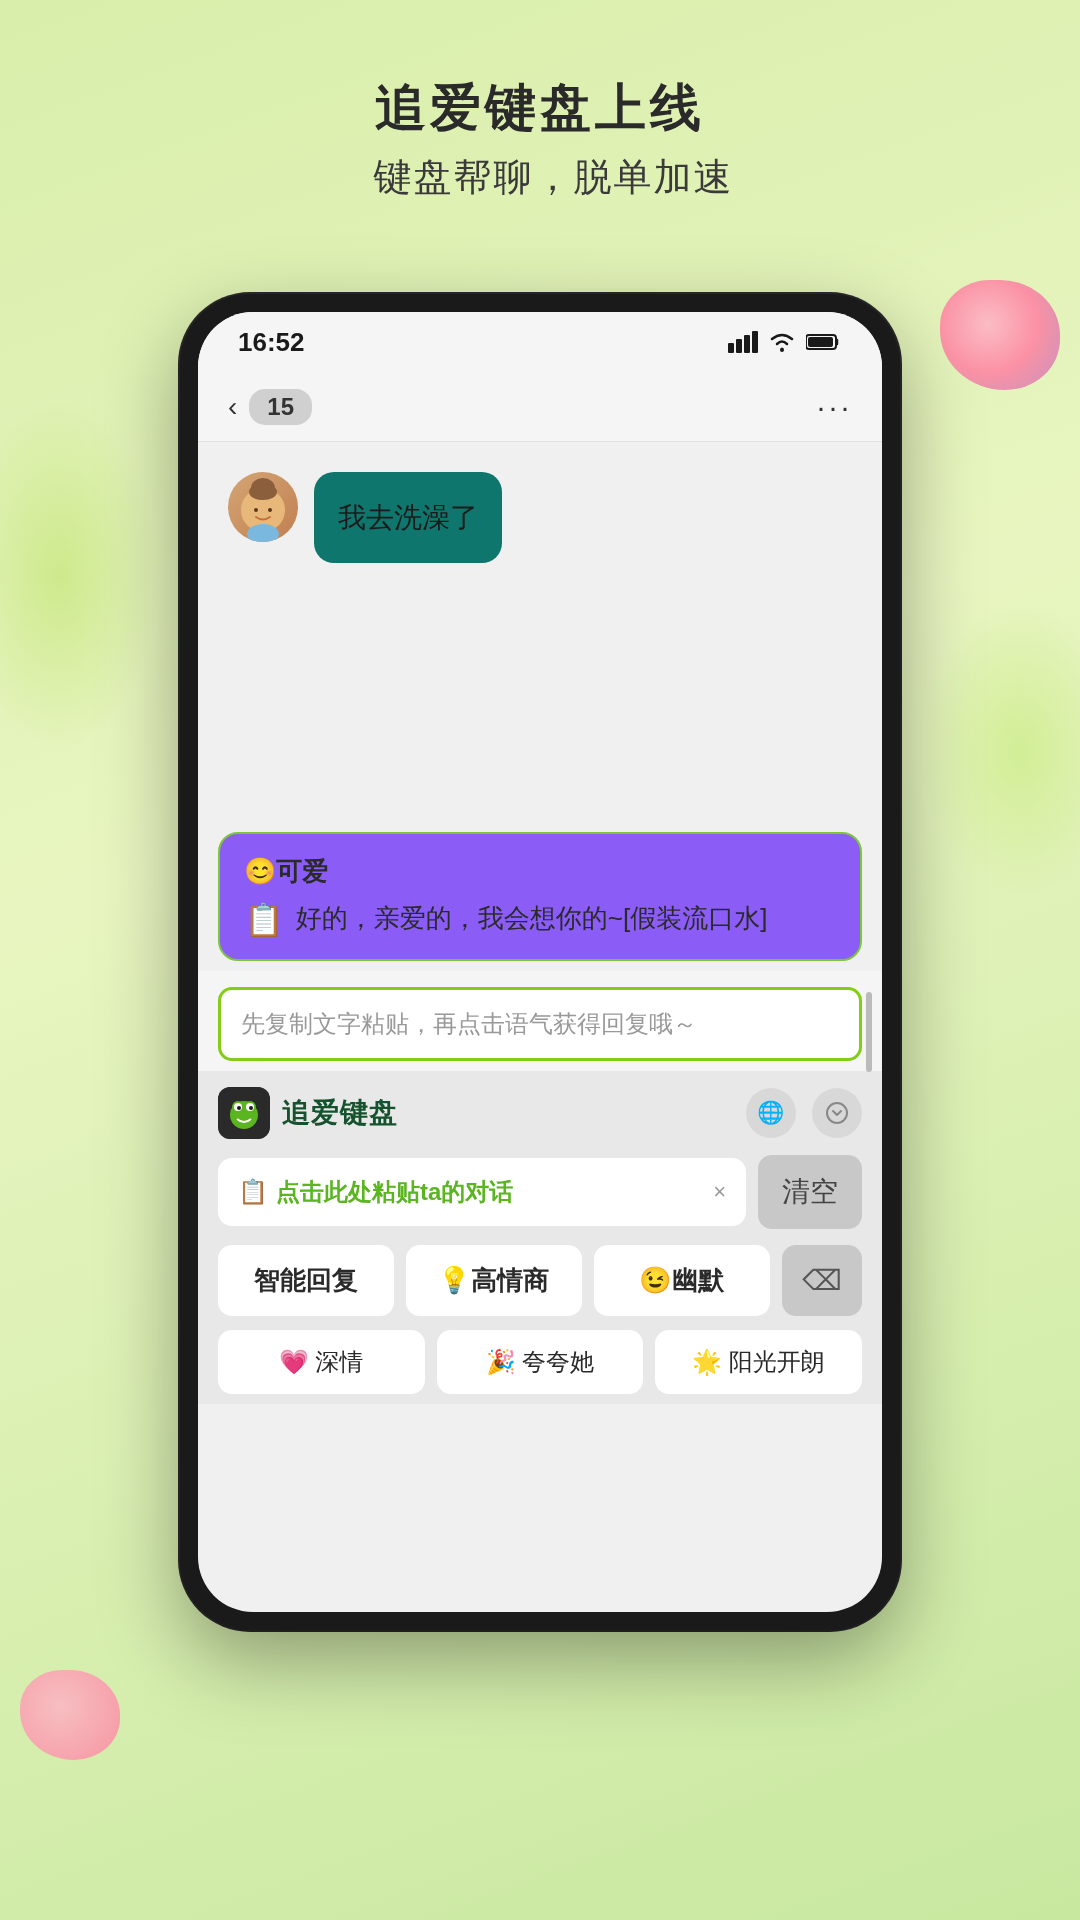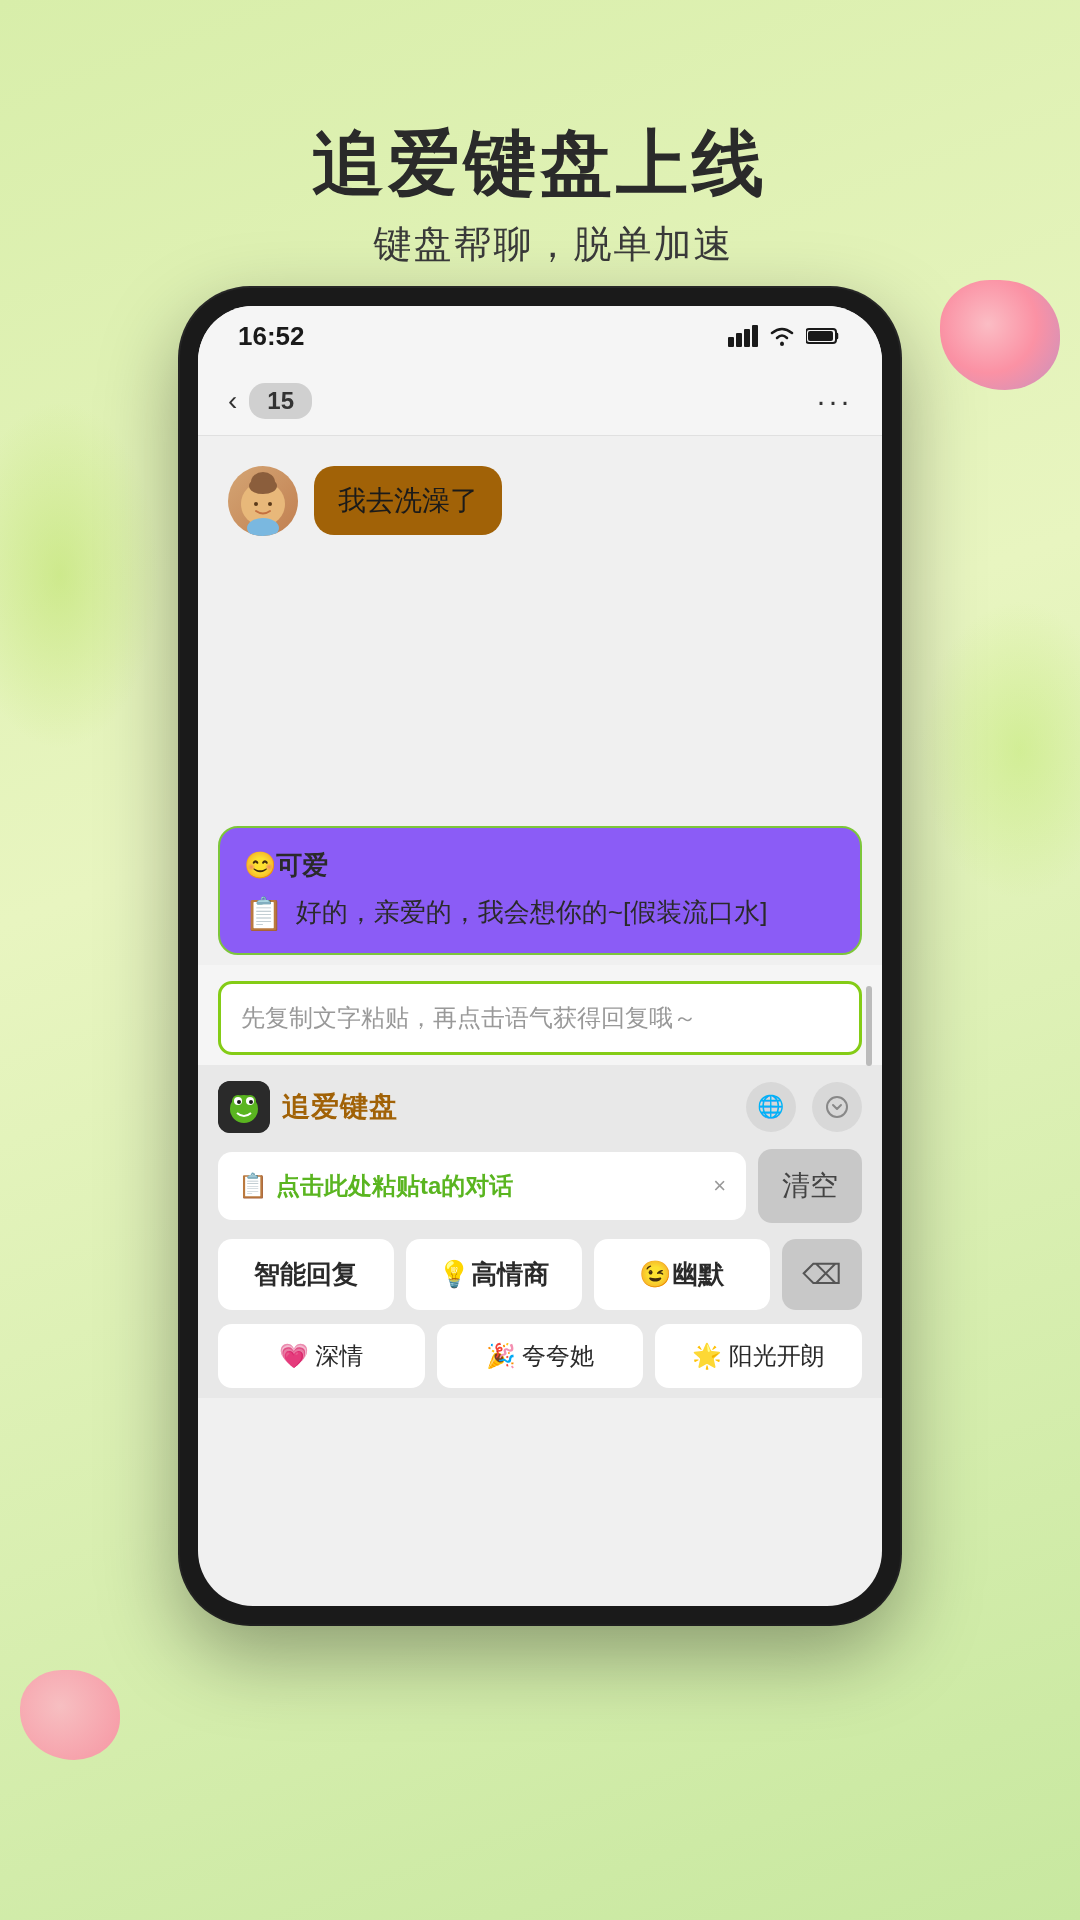--- a/index.html
+++ b/index.html
@@ -60,40 +60,39 @@
 
     
     .page-header {
       text-align: center;
       padding-top: 80px;
       padding-bottom: 30px;
       position: relative;
       z-index: 5;
     }
     .page-title {
-      font-size: 72px;
+      font-size: 51px;
       font-weight: 900;
       color: #2a2a2a;
       letter-spacing: 4px;
       line-height: 1.1;
-      margin-top: 44px;
     }
     .page-subtitle {
       font-size: 38px;
       font-weight: 500;
       color: #3a3a3a;
       margin-top: 16px;
       letter-spacing: 2px;
       padding-left: 27px;
     }
 
     
     .phone-container {
       position: absolute;
-      top: 288px;
+      top: 294px;
       left: 50%;
       transform: translateX(-50%);
       width: 720px;
       z-index: 5;
     }
     .phone-frame {
       background: #1a1a1a;
       border-radius: 70px;
       padding: 18px;
       box-shadow: 0 30px 80px rgba(0,0,0,0.35), 0 0 0 2px #2a2a2a;
@@ -179,23 +178,23 @@
       border-radius: 50%;
       background: linear-gradient(135deg, #d4a574, #c17f50);
       flex-shrink: 0;
       display: flex;
       align-items: center;
       justify-content: center;
       font-size: 30px;
       overflow: hidden;
     }
     .message-bubble {
-      background: #a16207;
+      background: #0f766e;
       border-radius: 20px;
-      padding: 15px 24px;
+      padding: 26px 24px;
       max-width: 400px;
       font-size: 28px;
       color: #1a1a1a;
       line-height: 1.4;
     }
 
     
     .ai-suggestion {
       margin: 10px 20px;
       background: #8b5cf6;
@@ -278,21 +277,21 @@
       background: linear-gradient(135deg, #2a2a2a, #444);
       display: flex;
       align-items: center;
       justify-content: center;
       font-size: 20px;
       overflow: hidden;
     }
     .keyboard-name {
       font-size: 28px;
       font-weight: 700;
-      color: #a16207;
+      color: #14532d;
       letter-spacing: 1px;
     }
     .keyboard-icons {
       display: flex;
       gap: 16px;
     }
     .keyboard-icon-btn {
       width: 50px;
       height: 50px;
       border-radius: 50%;

